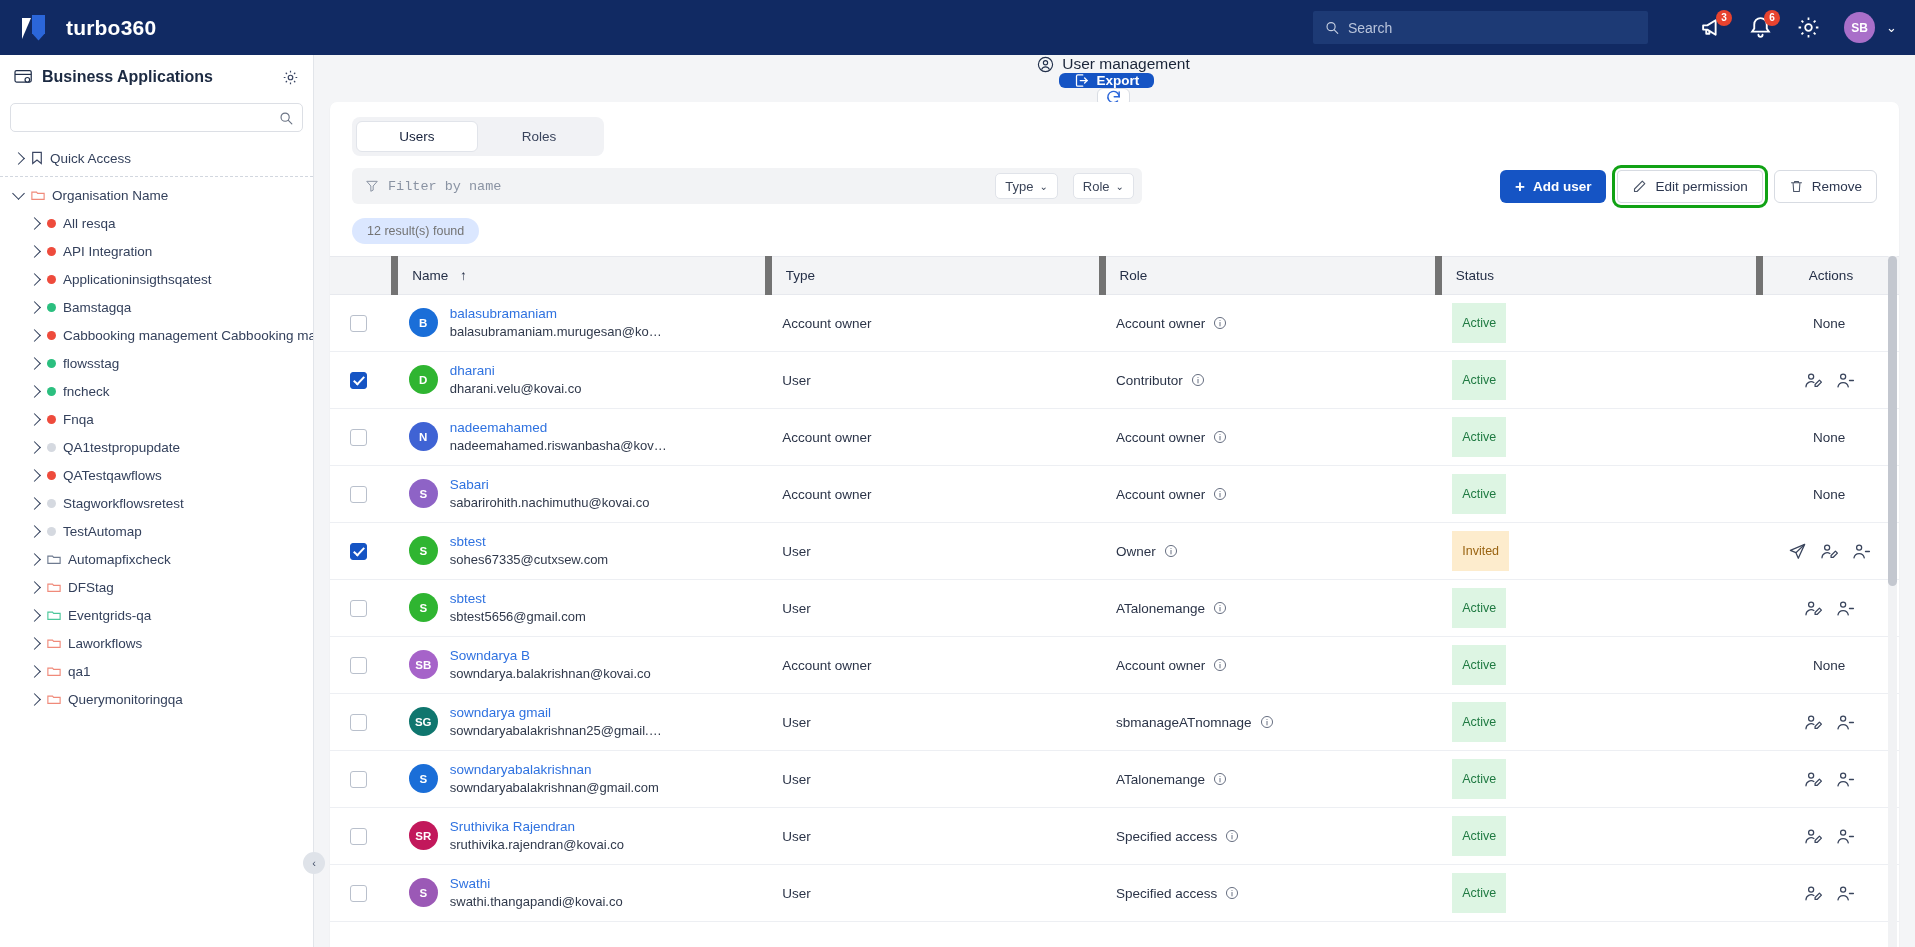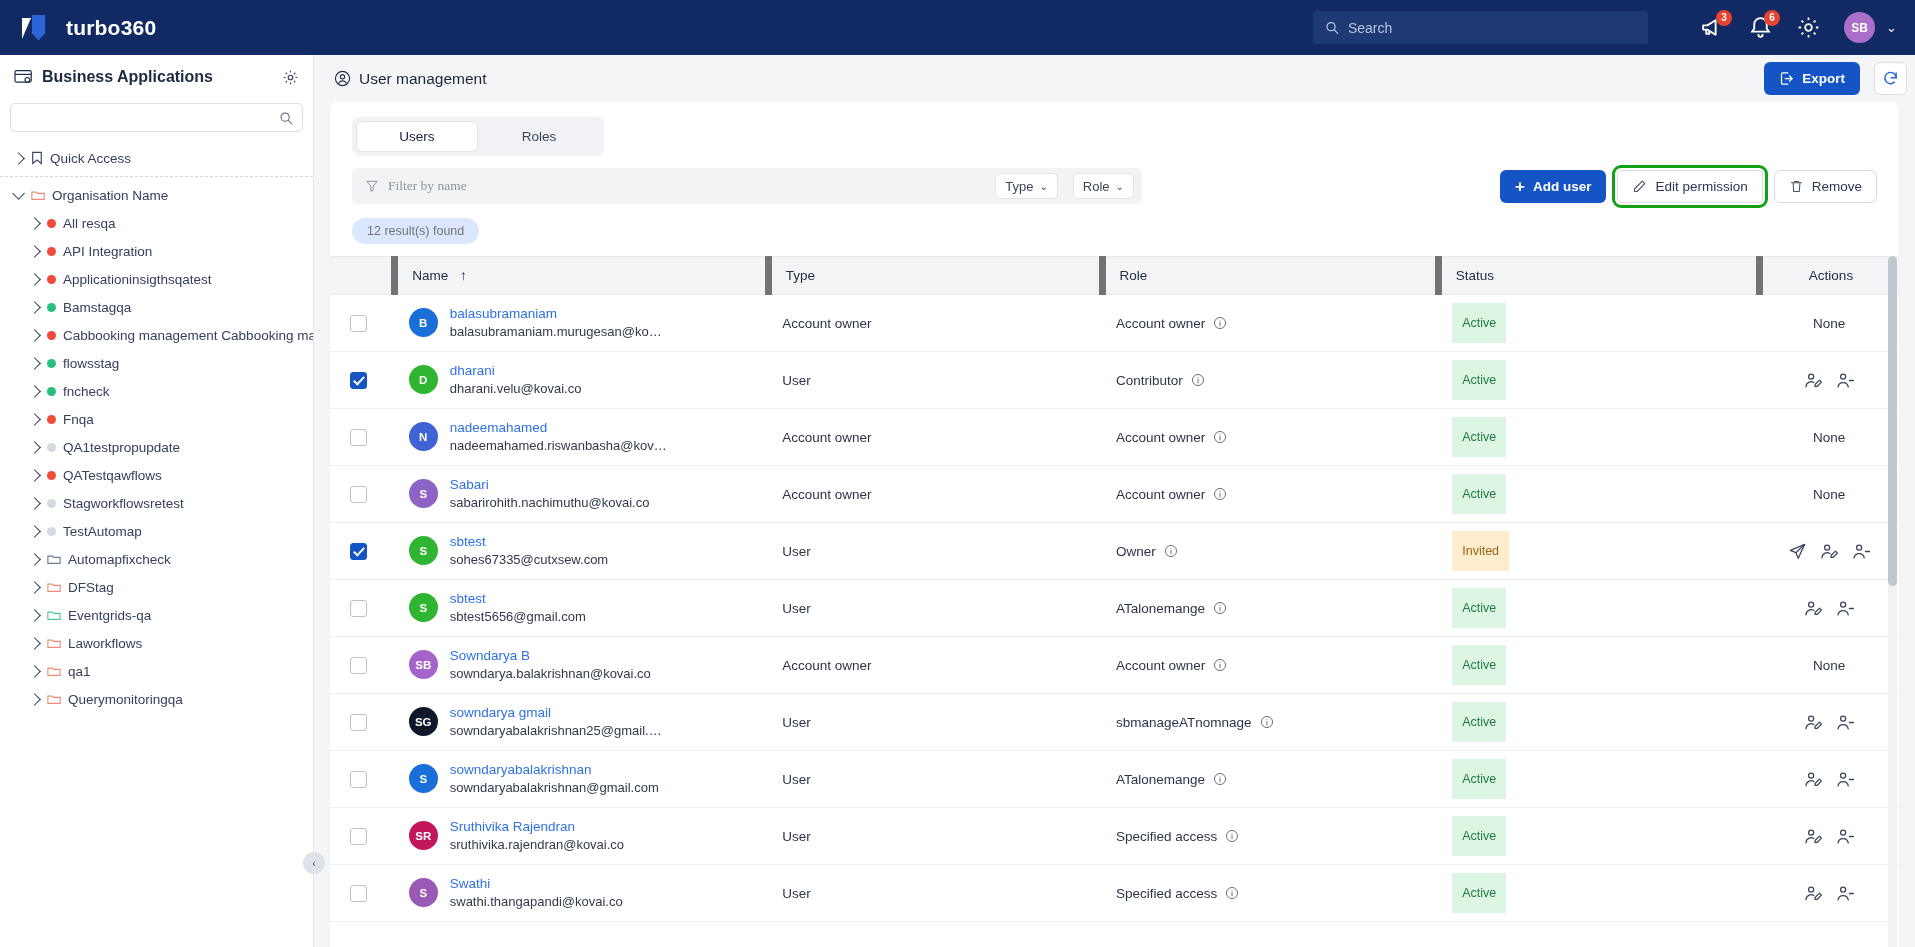--- a/index.html
+++ b/index.html
@@ -120,22 +120,23 @@
     width: 22px; height: 22px; border-radius: 50%;
     background: #dfe3e9; color: #47536b; font-size: 11px;
     display: flex; align-items: center; justify-content: center;
     cursor: pointer; z-index: 5;
   }
 
   
   .main { flex: 1; display: flex; flex-direction: column; background: #f4f5f7; min-width: 0; }
   .page-head {
     height: 47px; min-height: 47px;
-    display: flex; align-items: center; padding: 0 8px 0 20px;
+    display: flex; align-items: center; padding: 0 22px 0 20px;
     background: #f4f5f7;
+    flex-direction: column;
   }
   .page-title {
     font-size: 15.5px; color: #1b2539; display: flex; align-items: center; gap: 8px; flex: 1;
   }
   .btn {
     display: inline-flex; align-items: center; justify-content: center;
     gap: 8px; border-radius: 6px; font-size: 13.5px;
     cursor: pointer; white-space: nowrap;
     font-family: "Liberation Sans", sans-serif;
   }
@@ -164,21 +165,21 @@
   .toolbar {
     margin: 12px 22px 0 22px;
     display: flex; align-items: center; gap: 14px;
   }
   .filter-box {
     flex: 0 0 790px; height: 36px; background: #f2f3f5; border-radius: 6px;
     display: flex; align-items: center; padding: 0 8px 0 13px; gap: 9px;
   }
   .filter-input {
     flex: 1; background: transparent; border: none; outline: none;
-    font-size: 13.5px; color: #0c4a6e; font-family: Liberation Serif, serif;
+    font-size: 13.5px; color: #0c4a6e; font-family: Liberation Mono, monospace;
   }
   .filter-input::placeholder { color: #8a93a3; }
   .pill-select {
     height: 26px; background: #fff; border: 1px solid #e0e3e9; border-radius: 5px;
     display: flex; align-items: center; gap: 6px; padding: 0 9px;
     font-size: 13px; color: #3b4559; cursor: pointer;
   }
   .tool-right { margin-left: auto; display: flex; align-items: center; gap: 11px; }
   .btn-outline {
     height: 33px; padding: 8px 14px; background: #fff;
@@ -751,21 +752,21 @@
                 </td>
                 <td class="c-stat"><span class="status st-active">Active</span></td>
                 <td class="c-act"><span class="none-txt">None</span></td>
               </tr>
               <tr>
                 <td class="c-check">
                   <span class="cb"></span>
                 </td>
                 <td class="c-name">
                   <div class="user-cell">
-                    <span class="avatar" style="background:#0f172a">SG</span>
+                    <span class="avatar" style="background:#0f766e">SG</span>
                     <span><span class="u-name">sowndarya gmail</span><br><span class="u-mail">sowndaryabalakrishnan25@gmail.…</span></span>
                   </div>
                 </td>
                 <td class="c-type">User</td>
                 <td class="c-role">
                   <span class="role-cell">
                     <span>sbmanageATnomnage</span>
                     <svg class="info-ic" viewBox="0 0 24 24" fill="none" stroke="#5d6578" stroke-width="1.6">
                       <circle cx="12" cy="12" r="9.5"></circle>
                       <path d="M12 11v6" stroke-linecap="round"></path>

